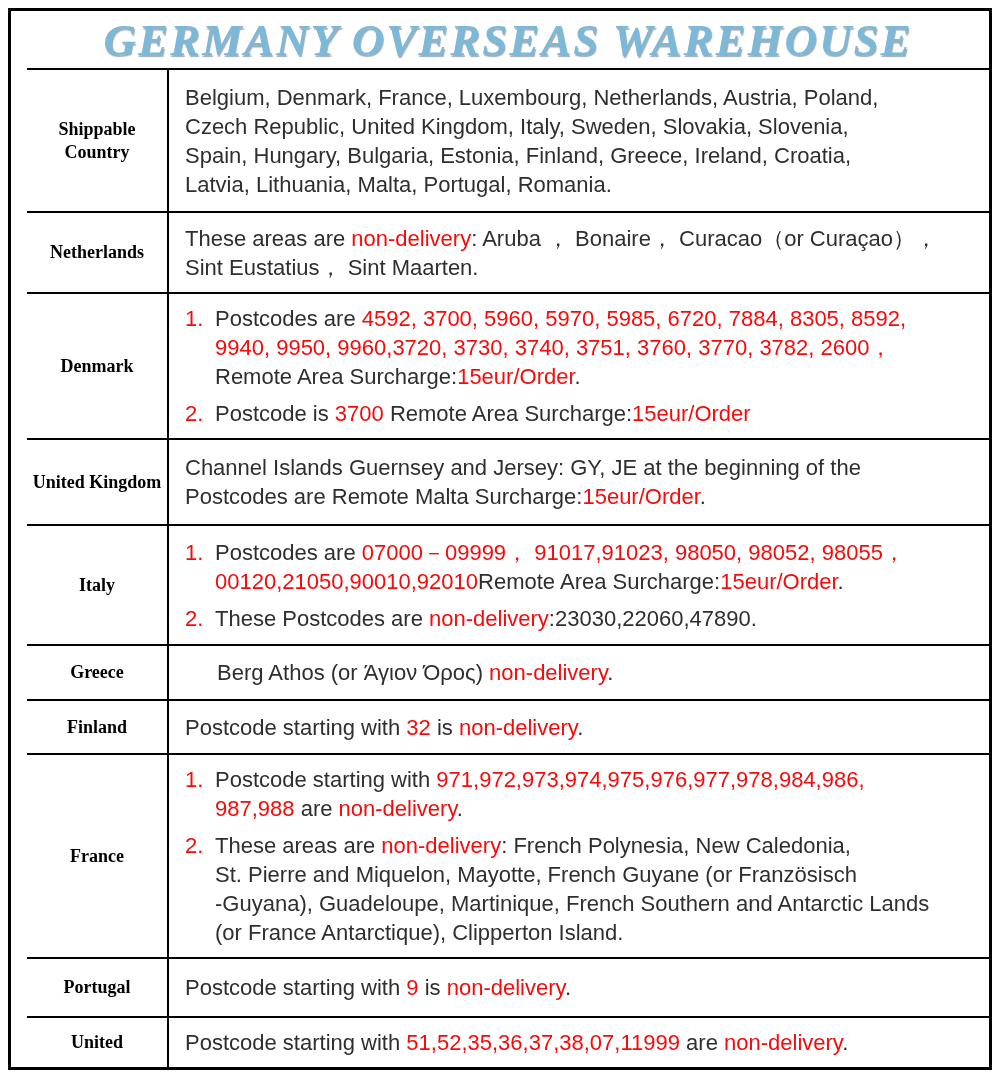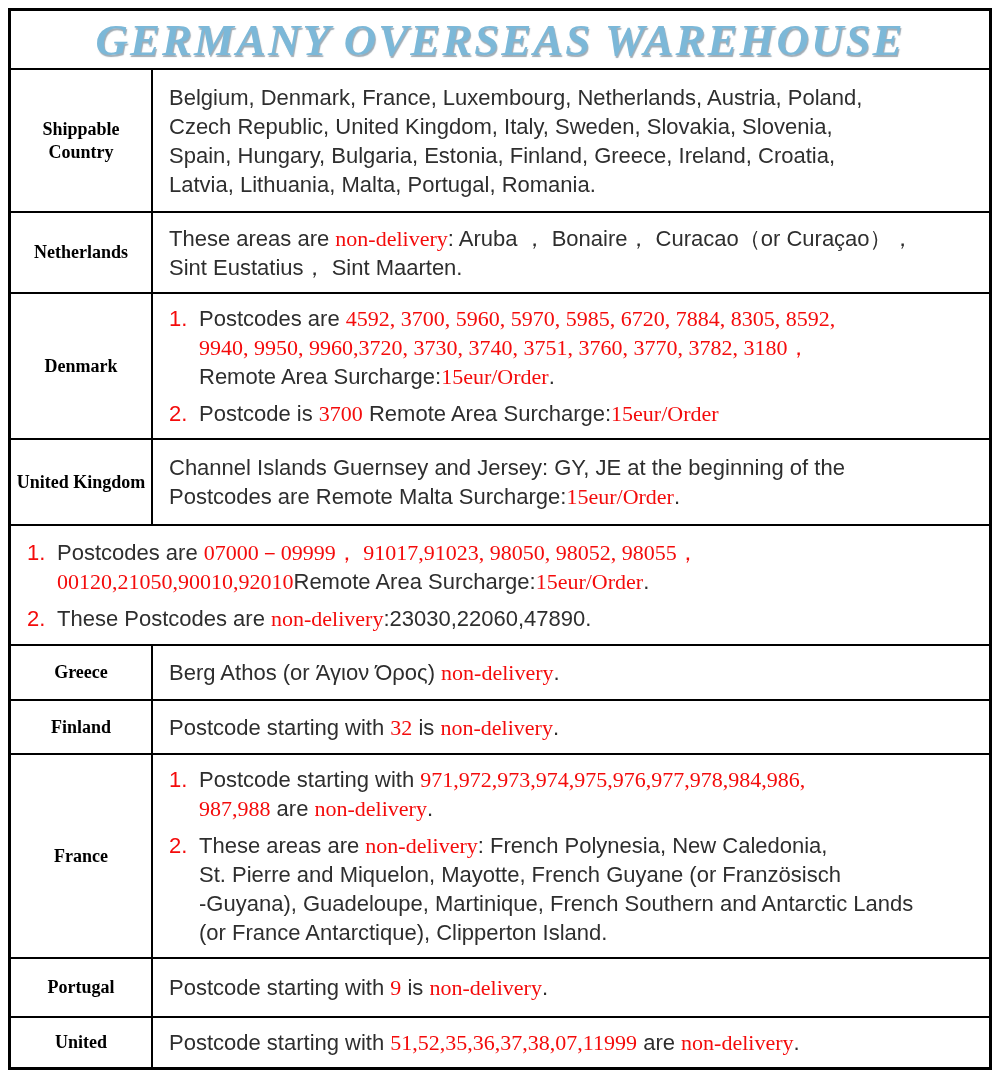--- a/index.html
+++ b/index.html
@@ -1,16 +1,16 @@
 <!DOCTYPE html>
 <html style="--title_blue: #7cb8d8; --red: #f40b0b; --body_text: #2e2e2e; --border: #000000;"><head>
 <meta charset="utf-8">
 <style>
   html,body{margin:0;padding:0;background:#ffffff;width:1000px;height:1085px;overflow:hidden;}
-  .sheet{margin:8px 8px 0 8px;border:3px solid var(--border,#000);}
+  .sheet{margin:8px 8px 0 8px;border:3px solid var(--border,#000);padding-left:16px;}
   .title-row{min-height:57px;display:flex;align-items:center;justify-content:center;}
   .title{
     font-family:"Liberation Serif",serif;font-style:italic;font-weight:bold;
     font-size:45px;letter-spacing:2px;color:var(--title_blue,#7cb8d8);
     text-shadow:1px 2px 1px rgba(96,116,132,0.6);
   }
   .row{display:flex;border-top:2px solid var(--border,#000);box-sizing:border-box;}
   .label-cell{
     flex:0 0 142px;border-right:2px solid var(--border,#000);
     display:flex;align-items:center;justify-content:center;text-align:center;
@@ -21,27 +21,27 @@
     flex:1;display:flex;flex-direction:column;justify-content:center;
     padding:10px 16px;box-sizing:border-box;
     font-family:"Liberation Sans",sans-serif;font-size:22px;line-height:29px;
     color:var(--body_text,#2e2e2e);white-space:normal;
   }
   .item{display:flex;}
   .item + .item{margin-top:8px;}
   .marker{flex:0 0 30px;color:var(--red,#f40b0b);}
   .body{flex:1;}
   .seg{white-space:pre-wrap;}
-  .red{color:var(--red,#f40b0b);font-family:Liberation Serif, serif;}
+  .red{color:var(--red,#f40b0b);}
   .h-shippable{min-height:143px;}
   .h-netherlands{min-height:81px;justify-content:center;}
   .h-denmark{min-height:146px;}
   .h-uk{min-height:86px;}
   .h-italy{min-height:120px;}
-  .h-greece{min-height:55px;}
+  .h-greece{min-height:55px;gap:32px;}
   .h-finland{min-height:54px;}
   .h-france{min-height:198px;}
   .h-portugal{min-height:59px;}
   .h-spain{min-height:51px;}
 </style>
 </head>
 <body>
 
 <div class="sheet">
 
@@ -70,41 +70,42 @@
         </div>
     </div>
   </div>
 
   <div class="row h-denmark">
     <div class="label-cell">Denmark</div>
     <div class="content-cell">
       <div class="item">
           <span class="marker">1.</span>
           <span class="body"><span class="seg">Postcodes are </span><span class="seg red">4592, 3700, 5960, 5970, 5985, 6720, 7884, 8305, 8592,
-9940, 9950, 9960,3720, 3730, 3740, 3751, 3760, 3770, 3782, 3180，</span><span class="seg">
+9940, 9950, 9960,3720, 3730, 3740, 3751, 3760, 3770, 3782, 2600，</span><span class="seg">
 Remote Area Surcharge:</span><span class="seg red">15eur/Order</span><span class="seg">.</span></span>
         </div>
       <div class="item">
           <span class="marker">2.</span>
           <span class="body"><span class="seg">Postcode is </span><span class="seg red">3700</span><span class="seg"> Remote Area Surcharge:</span><span class="seg red">15eur/Order</span></span>
         </div>
     </div>
   </div>
 
   <div class="row h-uk">
     <div class="label-cell">United Kingdom</div>
     <div class="content-cell">
       <div class="item">
           <span class="body"><span class="seg">Channel Islands Guernsey and Jersey: GY, JE at the beginning of the
 Postcodes are Remote Malta Surcharge:</span><span class="seg red">15eur/Order</span><span class="seg">.</span></span>
         </div>
     </div>
   </div>
 
   <div class="row h-italy">
+    <div class="label-cell">Italy</div>
     <div class="content-cell">
       <div class="item">
           <span class="marker">1.</span>
           <span class="body"><span class="seg">Postcodes are </span><span class="seg red">07000－09999， 91017,91023, 98050, 98052, 98055，
 00120,21050,90010,92010</span><span class="seg">Remote Area Surcharge:</span><span class="seg red">15eur/Order</span><span class="seg">.</span></span>
         </div>
       <div class="item">
           <span class="marker">2.</span>
           <span class="body"><span class="seg">These Postcodes are </span><span class="seg red">non-delivery</span><span class="seg">:23030,22060,47890.</span></span>
         </div>

